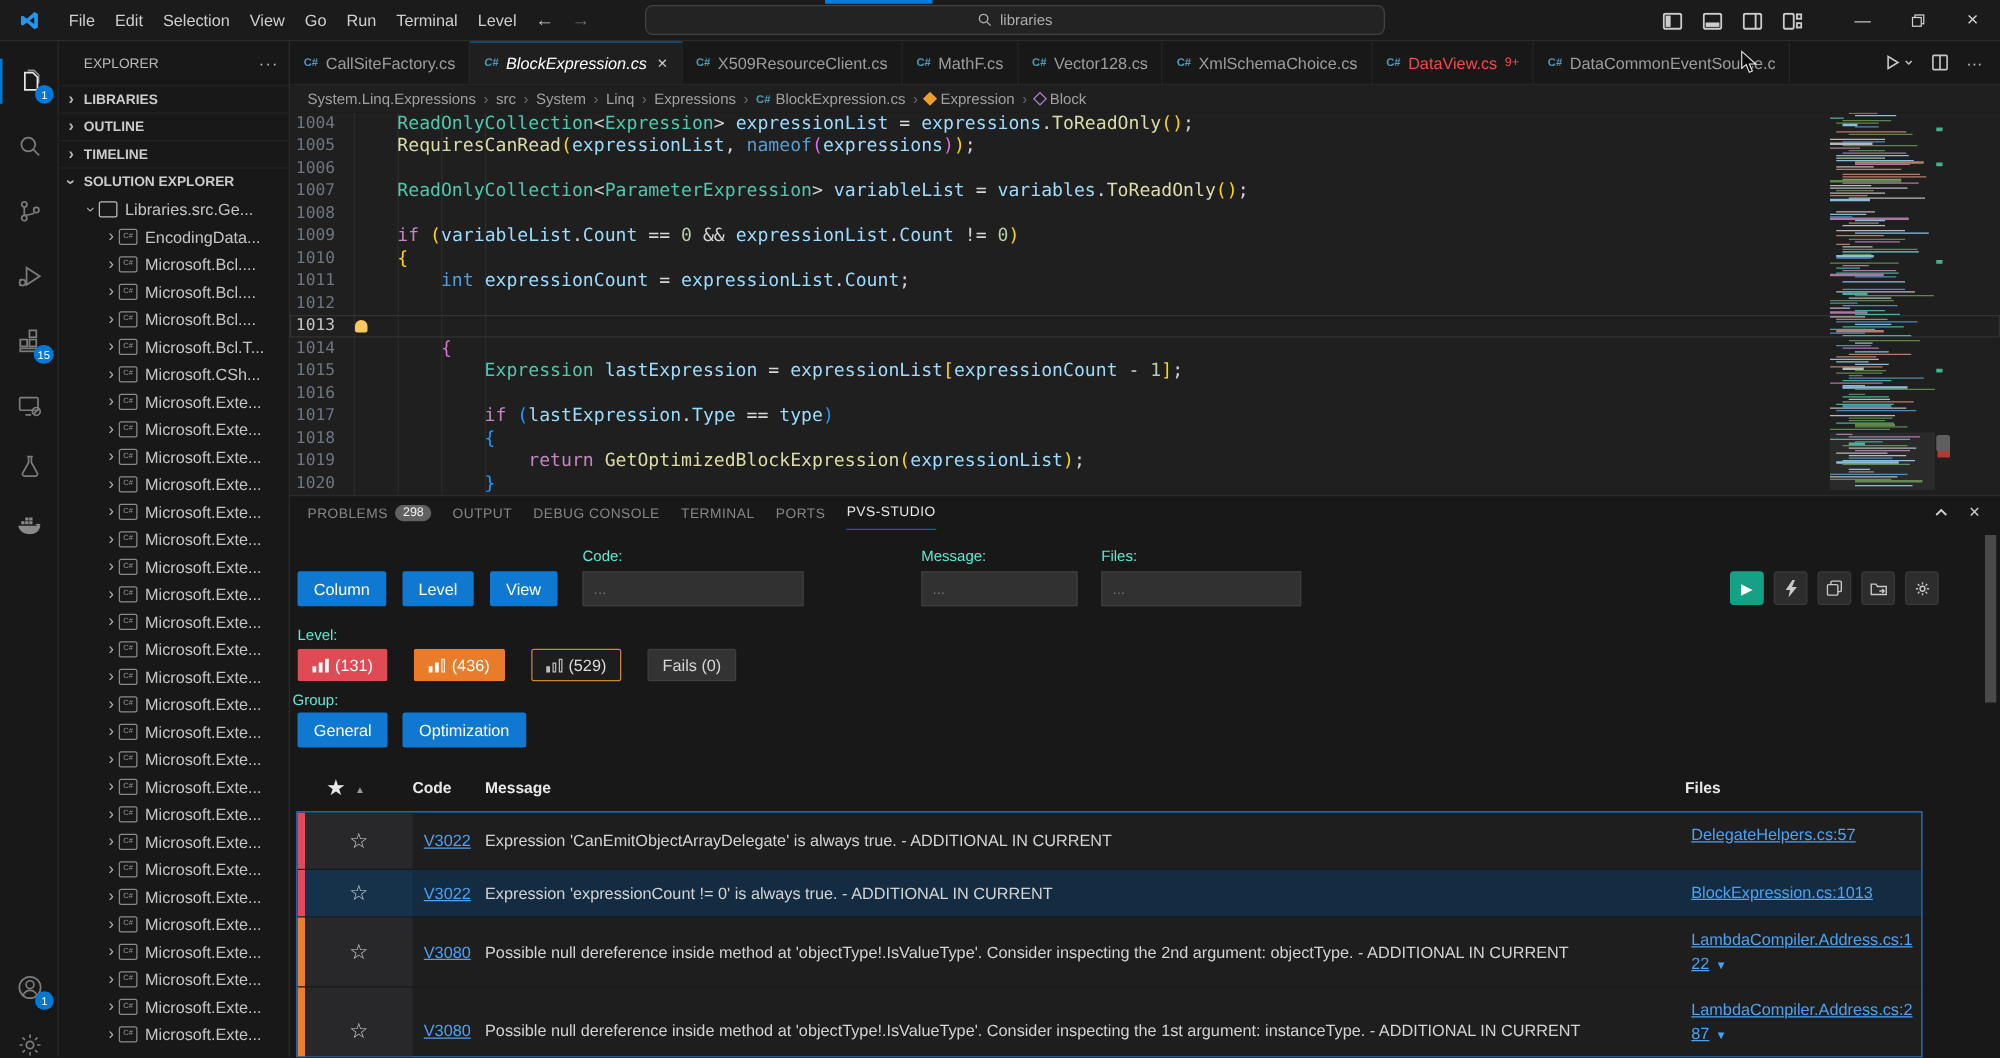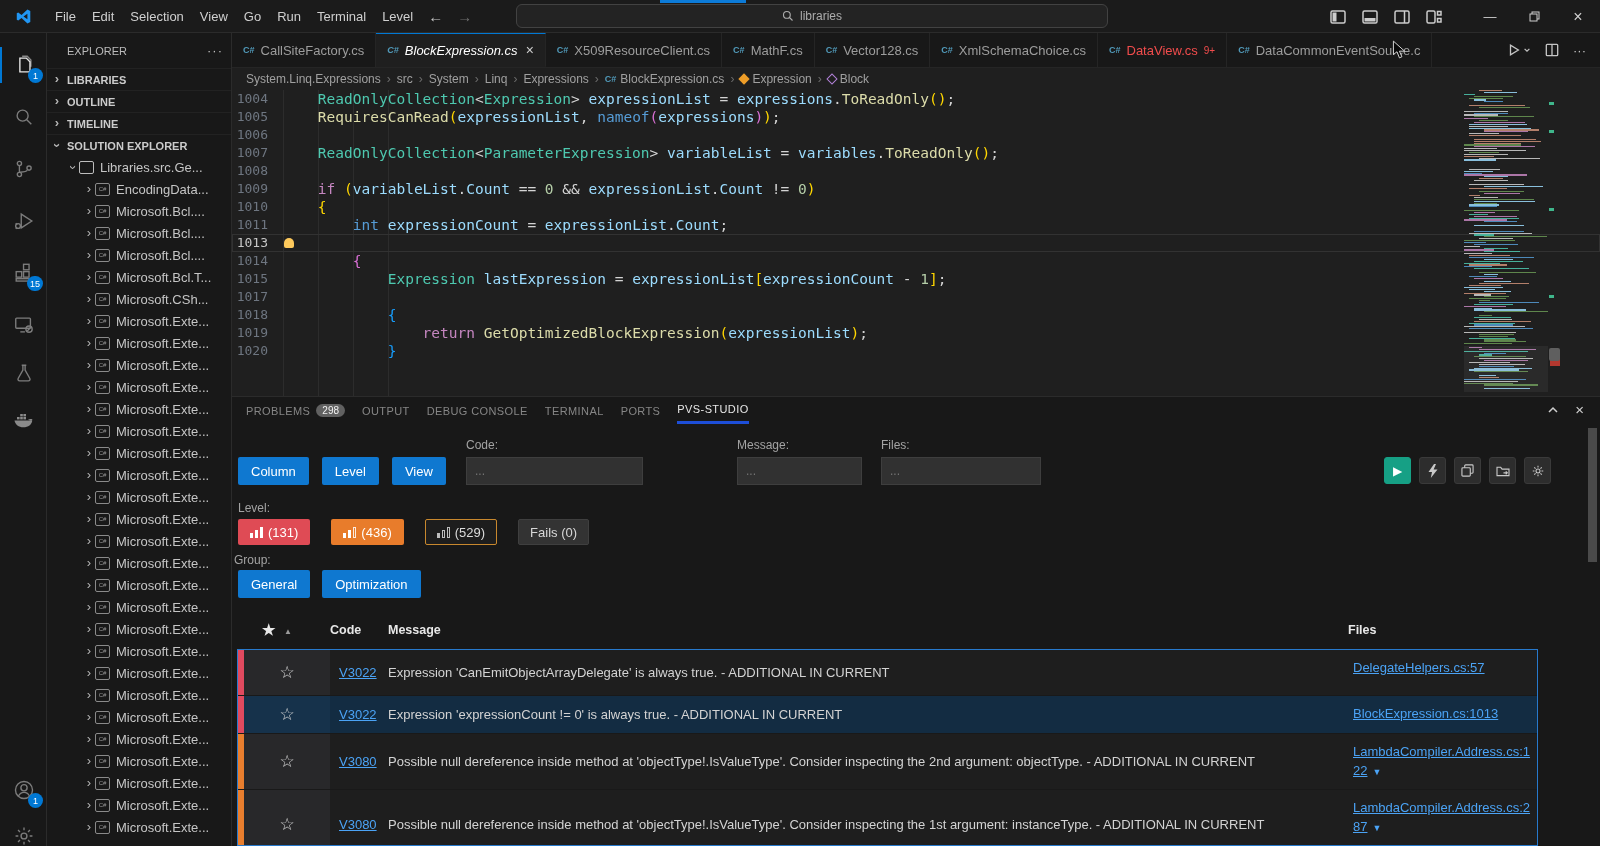--- a/index.html
+++ b/index.html
@@ -76,26 +76,26 @@
   .cursor{display:inline-block;width:1.5px;height:15px;background:#d0d0d0;vertical-align:-2px}
   .bulb{position:absolute;left:52px;top:4px;width:10px;height:10px;background:#fdc95c;
     border-radius:5px 5px 2px 2px}
   .minimap{position:absolute;left:1232px;top:0;width:84px;height:306px;overflow:hidden}
   .mm-slider{position:absolute;left:1232px;top:256px;width:84px;height:46px;background:rgba(200,200,200,.07)}
   .ruler{position:absolute;left:1316px;top:0;width:14px;height:306px}
   
   .panel{position:absolute;left:232px;top:396px;right:0;height:450px;background:#181818;border-top:1px solid #2b2b2b}
   .ptabs{position:absolute;left:14px;top:0;height:27px;display:flex;align-items:center;gap:17px}
   .ptab{font-size:11px;letter-spacing:.4px;color:#868686;display:flex;align-items:center;gap:6px;height:26px;cursor:default}
-  .ptab.active{color:#e7e7e7;border-bottom:3px solid #1d4ed8}
+  .ptab.active{color:#e7e7e7;border-bottom:1px solid #1d4ed8}
   .ptab-badge{background:#616161;color:#f2f2f2;font-size:10px;border-radius:9px;padding:1px 6px;letter-spacing:0}
   .pactions{position:absolute;right:16px;top:4px;display:flex;gap:16px;color:#cfcfcf;align-items:center}
   .blue-btn{background:#0f78d0;color:#fff;border:none;height:28px;padding:0 13px;font-size:13px;
     font-family:"Liberation Sans",sans-serif;border-radius:2px;cursor:default}
-  .fld-label{position:absolute;font-size:12px;color:#a3a3a3}
+  .fld-label{position:absolute;font-size:12px;color:#5eead4}
   .fld-input{position:absolute;height:28px;background:#313131;border:1px solid #3e3e3e;color:#8a8a8a;
     font-size:12px;padding:0 8px;font-family:"Liberation Sans",sans-serif}
   .lvl-btn{height:26px;display:inline-flex;align-items:center;justify-content:center;gap:5px;padding:0 11px;
     font-size:13px;color:#fff;border-radius:2px;border:1px solid transparent;cursor:default}
   .lvl-red{background:#df4b55}.lvl-orange{background:#e87c2b}
   .lvl-outline{background:#1d1d1d;border:1px solid #c8882e;color:#dcdcdc}
   .lvl-plain{background:#333333;border:1px solid #3f3f3f;color:#d7d7d7}
   .bars{display:inline-flex;align-items:flex-end;gap:2px}
   .bars i{display:block;width:3px;background:#ffffff}
   .bars i.hollow{background:transparent;border:1px solid rgba(255,255,255,.85)}
@@ -576,34 +576,43 @@
         <div class="lc"><span class="tok-p">        </span><span class="tok-c">if</span><span class="tok-p"> </span><span class="tok-b1">(</span><span class="tok-v">variableList</span><span class="tok-p">.</span><span class="tok-v">Count</span><span class="tok-p"> == </span><span class="tok-n">0</span><span class="tok-p"> &amp;&amp; </span><span class="tok-v">expressionList</span><span class="tok-p">.</span><span class="tok-v">Count</span><span class="tok-p"> != </span><span class="tok-n">0</span><span class="tok-b1">)</span></div>
       </div>
       <div class="code-row">
         <span class="ln">1010</span>
         <div class="lc"><span class="tok-p">        </span><span class="tok-b1">{</span></div>
       </div>
       <div class="code-row">
         <span class="ln">1011</span>
         <div class="lc"><span class="tok-p">            </span><span class="tok-k">int</span><span class="tok-p"> </span><span class="tok-v">expressionCount</span><span class="tok-p"> = </span><span class="tok-v">expressionList</span><span class="tok-p">.</span><span class="tok-v">Count</span><span class="tok-p">;</span></div>
       </div>
+      <div class="code-row">
+        <span class="ln">1012</span>
+        <div class="lc"></div>
+      </div>
       <div class="code-row current">
         <span class="ln">1013</span>
         <span class="bulb"></span>
       </div>
       <div class="code-row">
         <span class="ln">1014</span>
         <div class="lc"><span class="tok-p">            </span><span class="tok-b2">{</span></div>
       </div>
       <div class="code-row">
         <span class="ln">1015</span>
         <div class="lc"><span class="tok-p">                </span><span class="tok-t">Expression</span><span class="tok-p"> </span><span class="tok-v">lastExpression</span><span class="tok-p"> = </span><span class="tok-v">expressionList</span><span class="tok-b1">[</span><span class="tok-v">expressionCount</span><span class="tok-p"> - </span><span class="tok-n">1</span><span class="tok-b1">]</span><span class="tok-p">;</span></div>
       </div>
       <div class="code-row">
+        <span class="ln">1016</span>
+        <div class="lc"></div>
+      </div>
+      <div class="code-row">
         <span class="ln">1017</span>
+        <div class="lc"><span class="tok-p">                </span><span class="tok-c">if</span><span class="tok-p"> </span><span class="tok-b3">(</span><span class="tok-v">lastExpression</span><span class="tok-p">.</span><span class="tok-v">Type</span><span class="tok-p"> == </span><span class="tok-v">type</span><span class="tok-b3">)</span></div>
       </div>
       <div class="code-row">
         <span class="ln">1018</span>
         <div class="lc"><span class="tok-p">                </span><span class="tok-b3">{</span></div>
       </div>
       <div class="code-row">
         <span class="ln">1019</span>
         <div class="lc"><span class="tok-p">                    </span><span class="tok-c">return</span><span class="tok-p"> </span><span class="tok-m">GetOptimizedBlockExpression</span><span class="tok-b1">(</span><span class="tok-v">expressionList</span><span class="tok-b1">)</span><span class="tok-p">;</span></div>
       </div>
       <div class="code-row">

